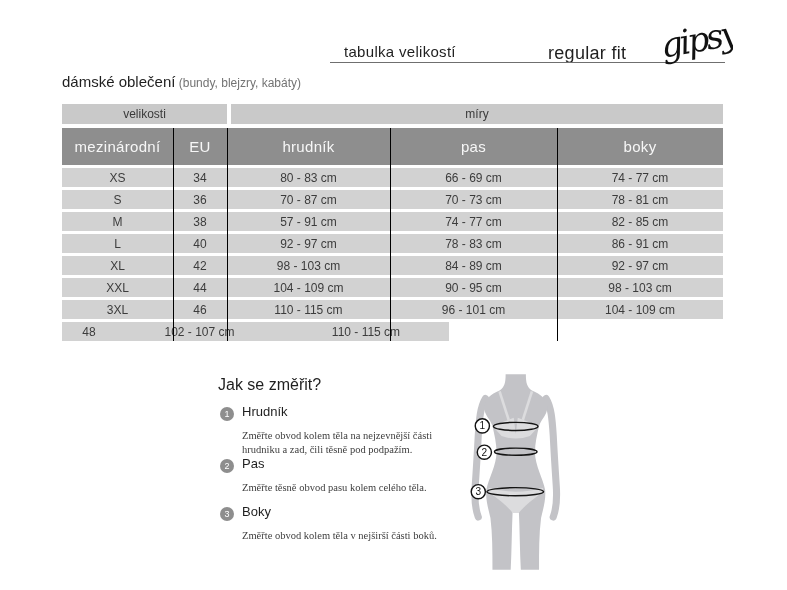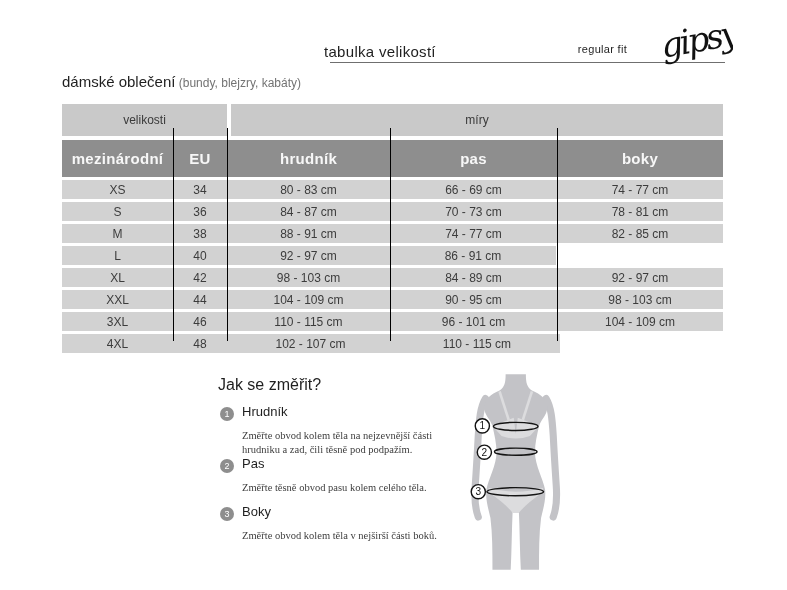--- a/index.html
+++ b/index.html
@@ -5,39 +5,39 @@
   * { margin:0; padding:0; box-sizing:border-box; }
   html,body { background:#ffffff; }
   body {
     font-family:"Liberation Sans", sans-serif;
     width:787px; height:590px; position:relative; overflow:hidden;
     color:#2f2f2f;
   }
   .abs { position:absolute; }
 
   
-  .hdr-title { left:324px; top:43px; font-size:15px; color:#1f1f1f; letter-spacing:.3px; }
-  .hdr-fit   { left:512px; top:43px; width:115px; text-align:right; font-size:11px; color:#1f1f1f; letter-spacing:.3px; }
+  .hdr-title { left:344px; top:43px; font-size:15px; color:#1f1f1f; letter-spacing:.3px; }
+  .hdr-fit   { left:548px; top:43px; width:115px; text-align:left; font-size:18px; color:#1f1f1f; letter-spacing:.3px; }
   .hdr-rule  { left:330px; top:62px; width:395px; height:1px; background:#6f6f6f; }
   .logo      { left:657px; top:12px; width:76px; height:58px; }
 
   
   .subtitle { left:62px; top:73px; font-size:15px; color:#1f1f1f; }
   .subtitle .small { font-size:12px; color:#737373; }
 
   
   .size-table { left:62px; top:104px; width:661px; height:241px; }
-  .grp-row { display:flex; height:32px; margin-bottom:4px; }
+  .grp-row { display:flex; height:20px; margin-bottom:4px; }
   .grp-cell { background:#c9c9c9; color:#3a3a3a; font-size:12px;
               display:flex; align-items:center; justify-content:center; }
   .grp-sizes { width:165px; margin-right:4px; }
   .grp-measures { width:492px; }
   .col-row { display:flex; height:37px; margin-bottom:3px; }
   .col-cell { background:#8e8e8e; color:#f7f7f7; font-size:15px; letter-spacing:.3px;
-              display:flex; align-items:center; justify-content:center;font-weight:bold; }
+              display:flex; align-items:center; justify-content:center; }
   .trow { display:flex; height:19px; margin-bottom:3px; }
   .cell { background:#d2d2d2; color:#3c3c3c; font-size:12px;
           display:flex; align-items:center; justify-content:center; }
   .c0 { width:111px; } .c1 { width:54px; } .c2 { width:163px; }
   .c3 { width:167px; } .c4 { width:166px; }
   .vline { position:absolute; width:1px; background:#000; top:24px; height:213px; }
   .v1 { left:111px; } .v2 { left:165px; } .v3 { left:328px; } .v4 { left:495px; }
 
   
   .guide-heading { left:218px; top:376px; font-size:16px; color:#1f1f1f; }
@@ -84,35 +84,36 @@
       <div class="trow">
         <div class="cell c0">XS</div>
         <div class="cell c1">34</div>
         <div class="cell c2">80 - 83 cm</div>
         <div class="cell c3">66 - 69 cm</div>
         <div class="cell c4">74 - 77 cm</div>
       </div>
       <div class="trow">
         <div class="cell c0">S</div>
         <div class="cell c1">36</div>
-        <div class="cell c2">84 - 87 cm</div>
+        <div class="cell c2">70 - 87 cm</div>
         <div class="cell c3">70 - 73 cm</div>
         <div class="cell c4">78 - 81 cm</div>
       </div>
       <div class="trow">
         <div class="cell c0">M</div>
         <div class="cell c1">38</div>
-        <div class="cell c2">88 - 91 cm</div>
+        <div class="cell c2">57 - 91 cm</div>
         <div class="cell c3">74 - 77 cm</div>
         <div class="cell c4">82 - 85 cm</div>
       </div>
       <div class="trow">
         <div class="cell c0">L</div>
         <div class="cell c1">40</div>
         <div class="cell c2">92 - 97 cm</div>
+        <div class="cell c3">78 - 83 cm</div>
         <div class="cell c4">86 - 91 cm</div>
       </div>
       <div class="trow">
         <div class="cell c0">XL</div>
         <div class="cell c1">42</div>
         <div class="cell c2">98 - 103 cm</div>
         <div class="cell c3">84 - 89 cm</div>
         <div class="cell c4">92 - 97 cm</div>
       </div>
       <div class="trow">
@@ -123,21 +124,20 @@
         <div class="cell c4">98 - 103 cm</div>
       </div>
       <div class="trow">
         <div class="cell c0">3XL</div>
         <div class="cell c1">46</div>
         <div class="cell c2">110 - 115 cm</div>
         <div class="cell c3">96 - 101 cm</div>
         <div class="cell c4">104 - 109 cm</div>
       </div>
       <div class="trow">
-        <div class="cell c0">4XL</div>
         <div class="cell c1">48</div>
         <div class="cell c3">102 - 107 cm</div>
         <div class="cell c4">110 - 115 cm</div>
       </div>
     </div>
   <div class="vline v1"></div>
   <div class="vline v2"></div>
   <div class="vline v3"></div>
   <div class="vline v4"></div>
 </div>

